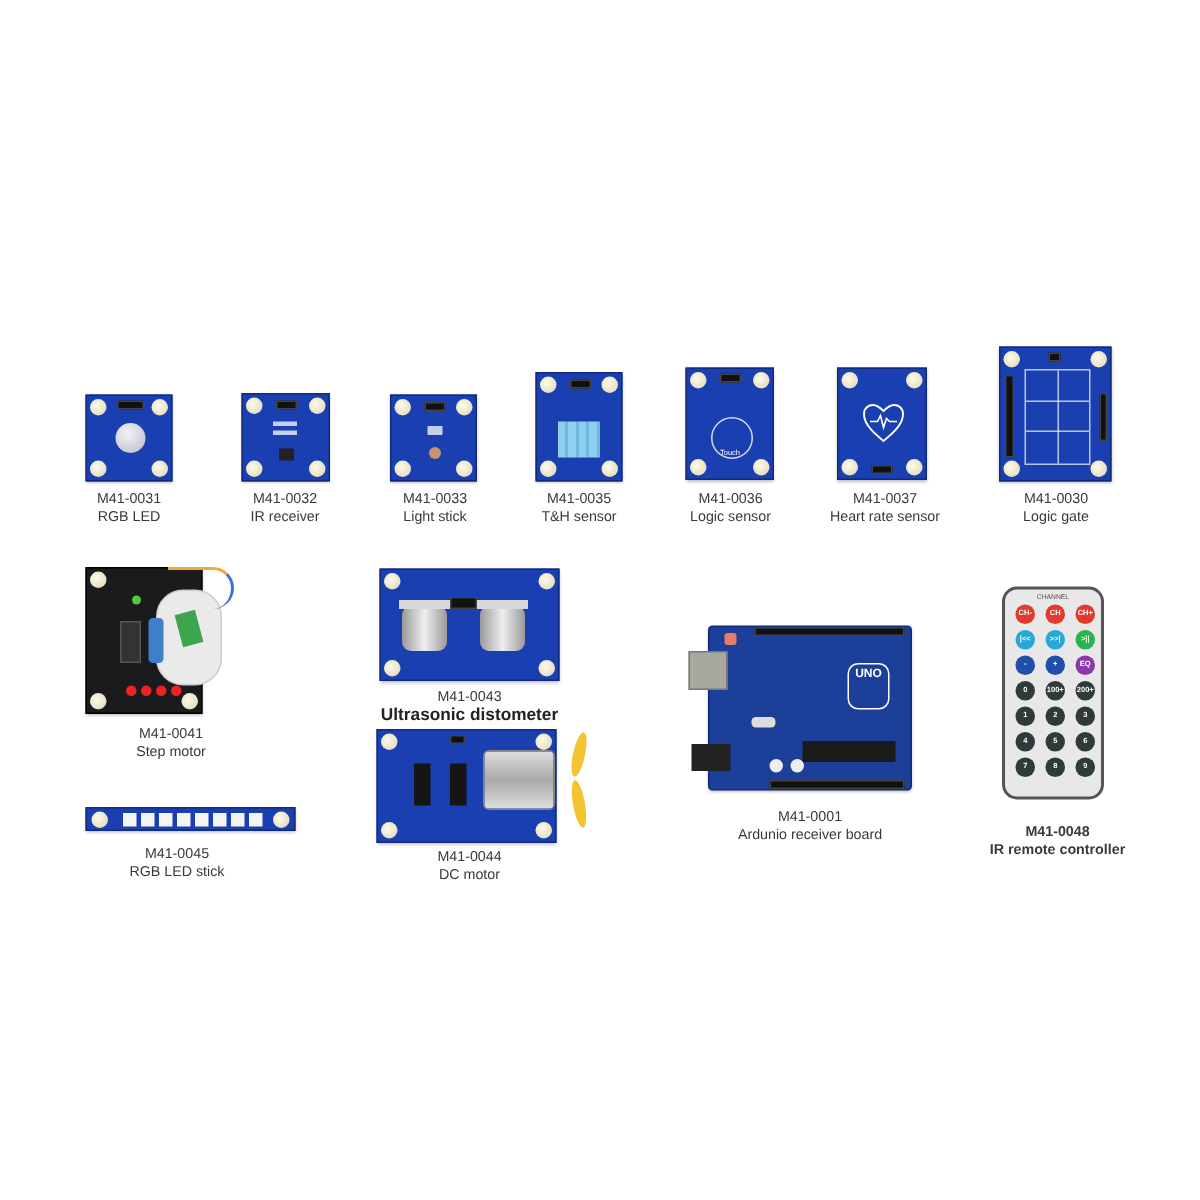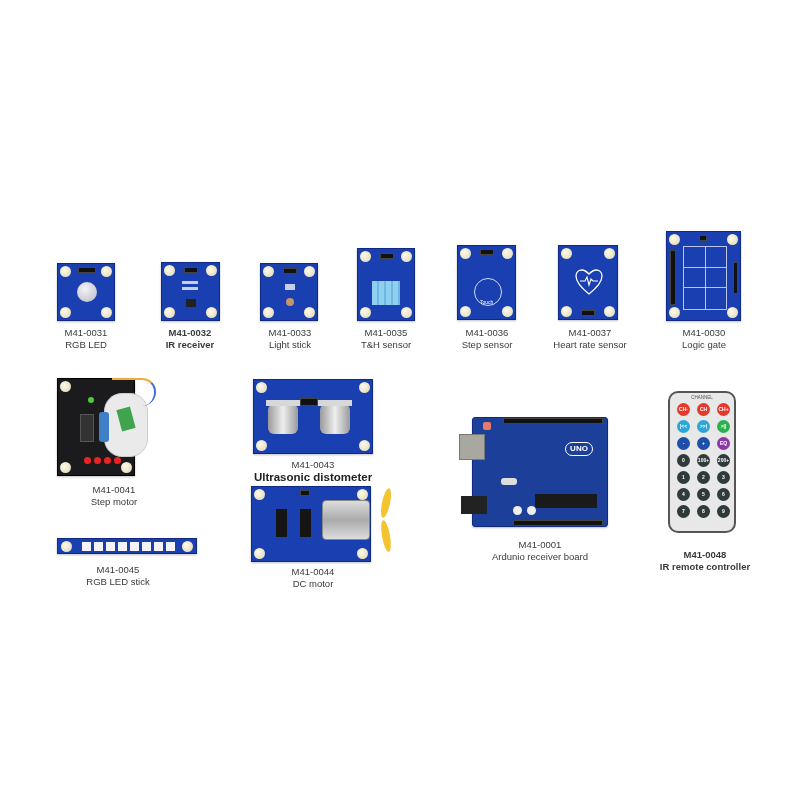--- a/index.html
+++ b/index.html
@@ -46,21 +46,21 @@
   <div class="pcb" style="left:161px;top:262px;width:59px;height:59px;">
     <div class="hole tl"></div>
       <div class="hole tr"></div>
       <div class="hole bl"></div>
       <div class="hole br"></div>
     <div class="hdr" style="left:22px;top:4px;width:14px;"></div>
     <div class="silk" style="left:20px;top:18px;width:16px;height:3px;"></div>
     <div class="silk" style="left:20px;top:24px;width:16px;height:3px;"></div>
     <div style="position:absolute;left:24px;top:36px;width:10px;height:8px;background:#222;"></div>
   </div>
-  <div class="label" style="left:190px;top:327px;font-weight:bold;">
+  <div class="label" style="left:190px;top:327px;">
       <span class="code">M41-0032</span>
       <span class="name">IR receiver</span>
     </div>
 </div>
 
 <div class="item">
   <div class="pcb" style="left:260px;top:263px;width:58px;height:58px;">
     <div class="hole tl"></div>
       <div class="hole tr"></div>
       <div class="hole bl"></div>
@@ -95,21 +95,21 @@
     <div class="hole tl"></div>
       <div class="hole tr"></div>
       <div class="hole bl"></div>
       <div class="hole br"></div>
     <div class="hdr" style="left:22px;top:3px;width:14px;"></div>
     <div style="position:absolute;left:16px;top:32px;width:28px;height:28px;border-radius:50%;border:1.5px solid rgba(255,255,255,0.8);"></div>
     <span style="position:absolute;left:22px;top:53px;font-size:5px;color:#fff;">Touch</span>
   </div>
   <div class="label" style="left:487px;top:327px;">
       <span class="code">M41-0036</span>
-      <span class="name">Step sensor</span>
+      <span class="name">Logic sensor</span>
     </div>
 </div>
 
 <div class="item">
   <div class="pcb" style="left:558px;top:245px;width:60px;height:75px;">
     <div class="hole tl"></div>
       <div class="hole tr"></div>
       <div class="hole bl"></div>
       <div class="hole br"></div>
     <div style="position:absolute;left:15px;top:22px;width:30px;height:28px;">
@@ -227,21 +227,21 @@
     </div>
 </div>
 
 <div class="item">
   <div class="pcb navy" style="left:472px;top:417px;width:136px;height:110px;border-radius:3px;">
     <div style="position:absolute;left:-14px;top:16px;width:26px;height:26px;background:#a8a8a0;border:1px solid #777;"></div>
     <div style="position:absolute;left:-12px;top:78px;width:26px;height:18px;background:#222;"></div>
     <div style="position:absolute;left:10px;top:4px;width:8px;height:8px;background:#e87a6a;border-radius:2px;"></div>
     <div class="hdr" style="left:30px;top:0;width:100px;"></div>
     <div class="hdr" style="left:40px;top:102px;width:90px;"></div>
-    <div style="position:absolute;left:92px;top:24px;width:28px;height:14px;border:1.2px solid #fff;border-radius:7px;color:#fff;font-size:8px;font-weight:bold;text-align:center;line-height:12px;"><span>UNO</span></div>
+    <div style="position:absolute;left:92px;top:24px;width:28px;height:31px;border:1.2px solid #fff;border-radius:7px;color:#fff;font-size:8px;font-weight:bold;text-align:center;line-height:12px;"><span>UNO</span></div>
     <div style="position:absolute;left:62px;top:76px;width:62px;height:14px;background:#1a1a1a;"></div>
     <div style="position:absolute;left:28px;top:60px;width:16px;height:7px;background:#ddd;border-radius:3px;"></div>
     <div style="position:absolute;left:40px;top:88px;width:9px;height:9px;border-radius:50%;background:#eee;"></div>
     <div style="position:absolute;left:54px;top:88px;width:9px;height:9px;border-radius:50%;background:#eee;"></div>
   </div>
   <div class="label" style="left:540px;top:539px;">
       <span class="code">M41-0001</span>
       <span class="name">Ardunio receiver board</span>
     </div>
 </div>

